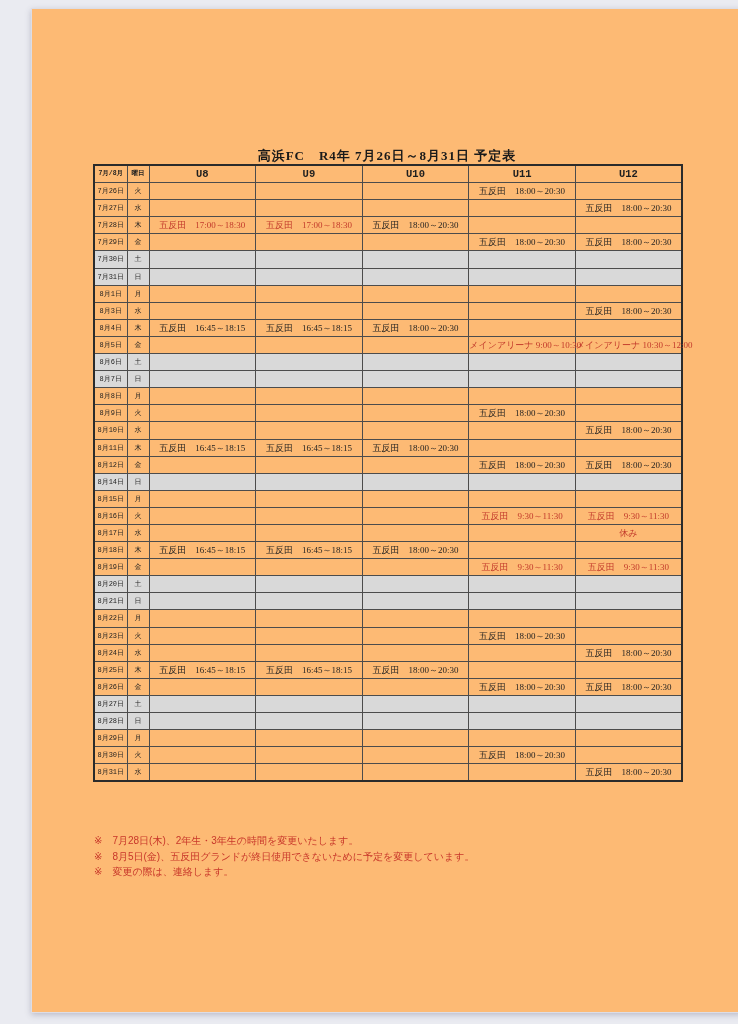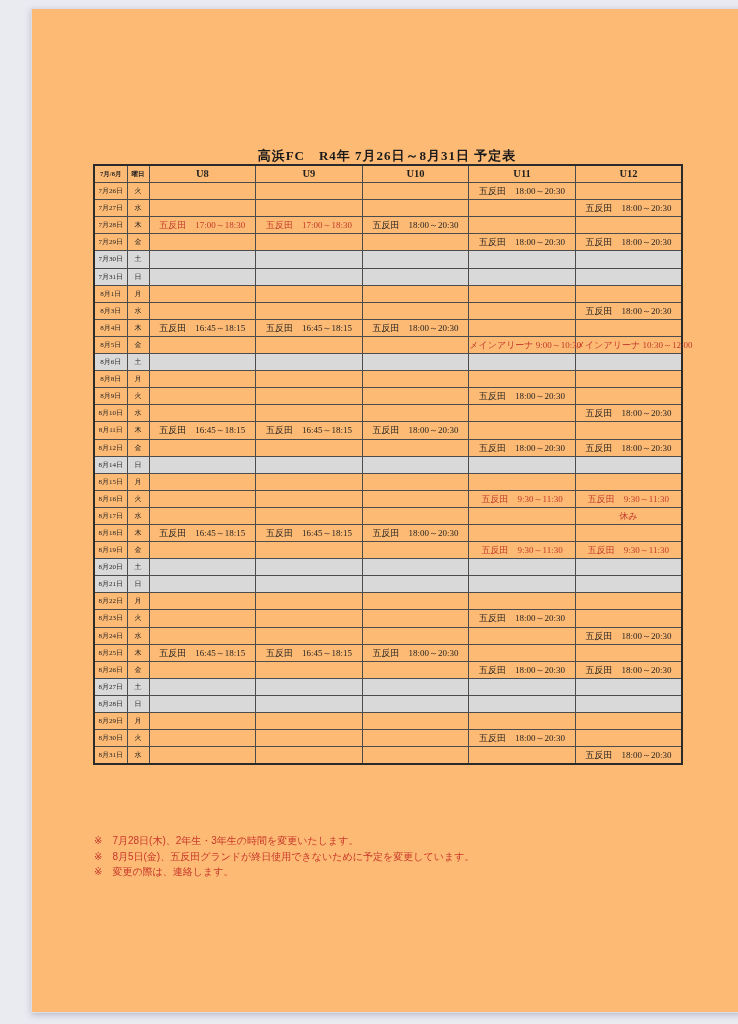--- a/index.html
+++ b/index.html
@@ -21,25 +21,25 @@
   table.sched{
     position:absolute;left:61px;top:155px;width:588px;
     border-collapse:collapse;table-layout:fixed;
     border:2px solid #2b2b2b;
   }
   .sched th,.sched td{
     border:1px solid #4c4c4c;padding:0;height:16.1px;line-height:16.1px;
     white-space:nowrap;text-align:center;color:#1f1f1f;overflow:visible;
   }
   .sched thead th{
-    font-family:Liberation Serif, serif;
+    font-family:Liberation Mono, monospace;
     font-weight:bold;font-size:10.5px;
   }
   .sched thead th.h-small{font-size:6.5px;}
-  .c-date{font-size:7px;}
+  .c-date{font-size:7px;font-family:Liberation Mono, monospace;}
   .c-day{font-size:7px;}
   .c-sched{font-size:9px;}
   tr.wend td{background:#d9d9d9;}
   .d-sat{color:#7aa5d8;}
   .d-sun{color:#c23a2b;}
   td.red{color:#c23a2b;margin-left:16px;}
   .notes{
     position:absolute;left:62px;top:824px;
     font-family:"Liberation Sans","DejaVu Sans",sans-serif;
     font-weight:normal;font-size:10px;color:#c8372a;line-height:15.5px;
@@ -167,20 +167,29 @@
         </tr>
         <tr class="wend">
           <td class="c-date">8月6日</td>
           <td class="c-day d-sat">土</td>
           <td class="c-sched"></td>
           <td class="c-sched"></td>
           <td class="c-sched"></td>
           <td class="c-sched"></td>
           <td class="c-sched"></td>
         </tr>
+        <tr class="wend">
+          <td class="c-date">8月7日</td>
+          <td class="c-day d-sun">日</td>
+          <td class="c-sched"></td>
+          <td class="c-sched"></td>
+          <td class="c-sched"></td>
+          <td class="c-sched"></td>
+          <td class="c-sched"></td>
+        </tr>
         <tr>
           <td class="c-date">8月8日</td>
           <td class="c-day ">月</td>
           <td class="c-sched"></td>
           <td class="c-sched"></td>
           <td class="c-sched"></td>
           <td class="c-sched"></td>
           <td class="c-sched"></td>
         </tr>
         <tr>

